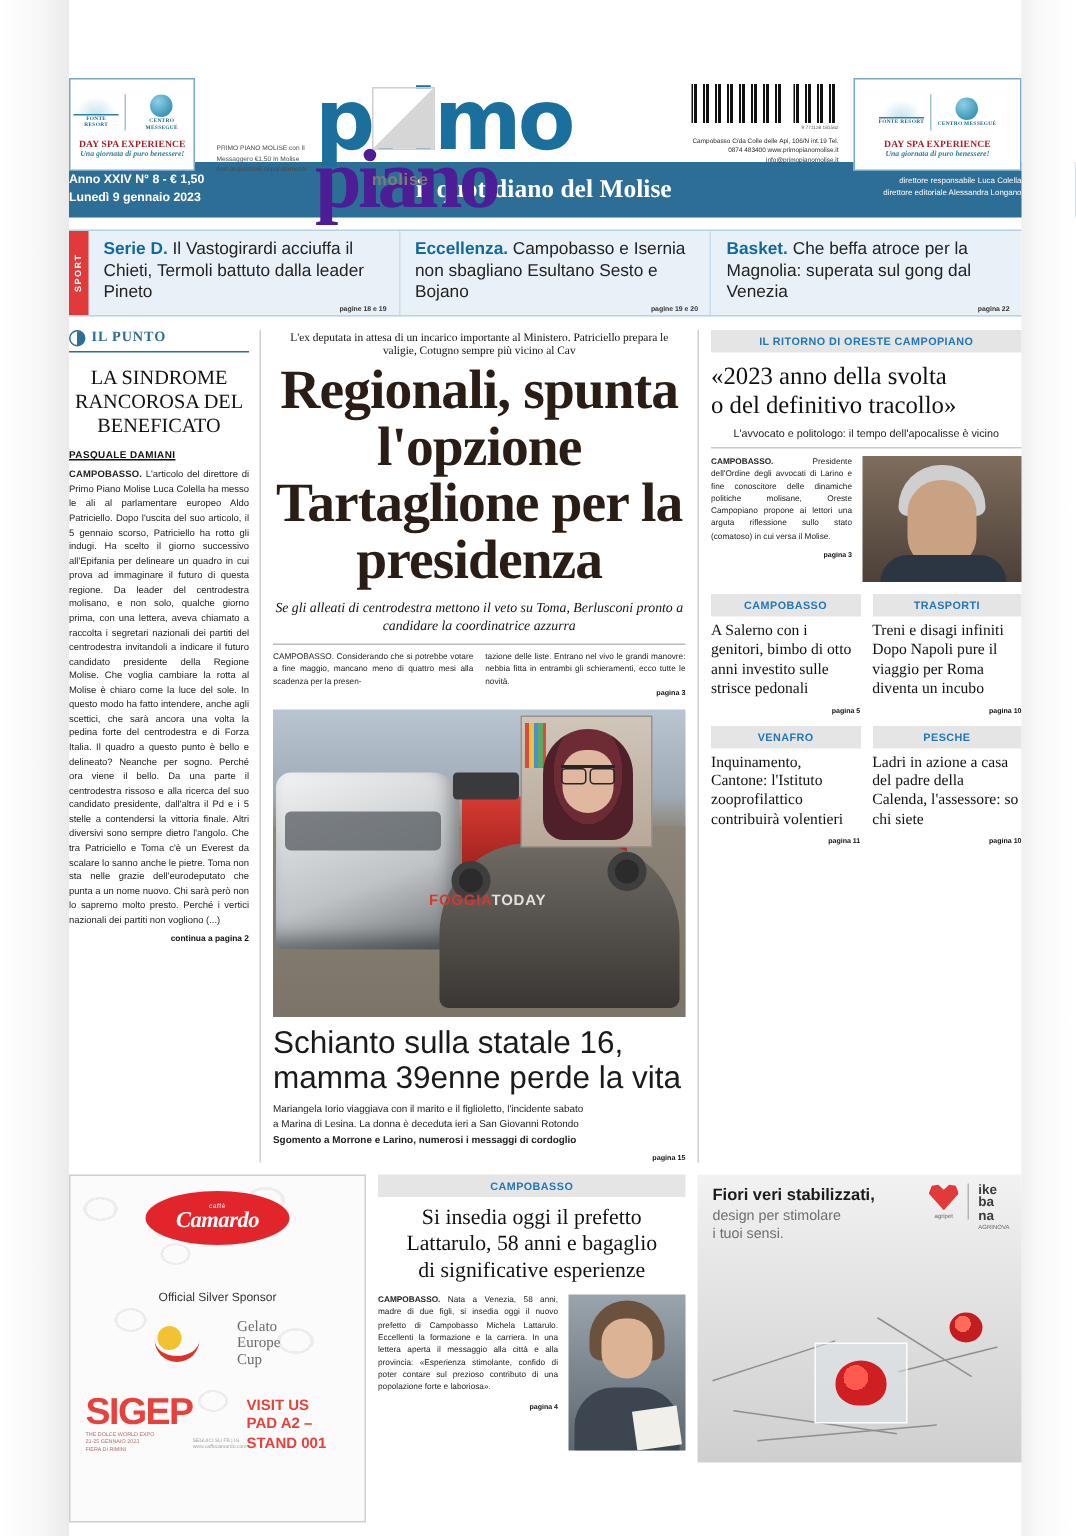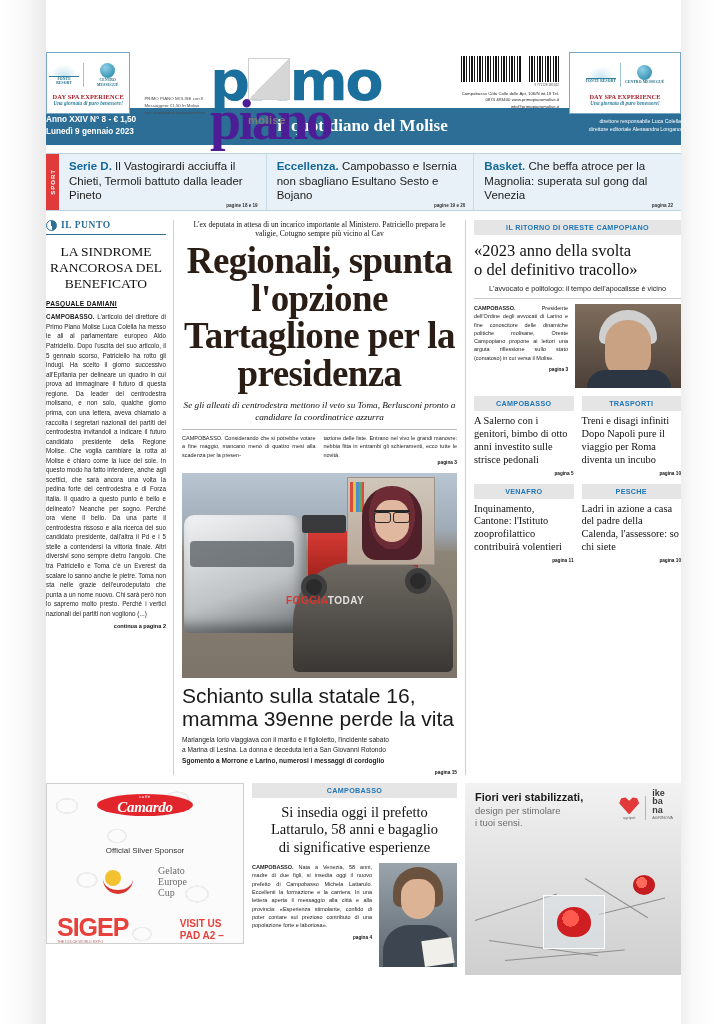--- a/index.html
+++ b/index.html
@@ -168,41 +168,41 @@
 
   .boxgrid { display: flex; flex-wrap: wrap; gap: 8px; margin-top: 8px; }
   .nbox { width: calc(50% - 4px); }
   .nbox-title { font-family: "Liberation Serif", serif; font-size: 10.4px; line-height: 1.24;
     color: #111; margin-top: 4px; }
   .nbox-pg { font-size: 4.7px; font-weight: bold; text-align: right; color: #111; margin-top: 4px; }
 
   
   .bottom-grid { display: flex; margin: 8px 36px 0 46px; }
   .ad-sigep { width: 198px; border: 1px solid #cfcfcf; background: #fbfbfb; position: relative;
-    height: 161px; overflow: hidden; display: flex; flex-direction: column; align-items: center; padding-top: 10px; }
+    height: 232px; overflow: hidden; display: flex; flex-direction: column; align-items: center; padding-top: 10px; }
   .ad-pattern { position:absolute; inset:0;
     background-image: radial-gradient(ellipse 16px 11px at 20px 22px, transparent 58%, #ededed 58% 72%, transparent 72%),
                       radial-gradient(ellipse 14px 10px at 70px 52px, transparent 58%, #ededed 58% 72%, transparent 72%),
                       radial-gradient(ellipse 18px 12px at 130px 16px, transparent 58%, #ededed 58% 72%, transparent 72%),
                       radial-gradient(ellipse 15px 11px at 40px 96px, transparent 58%, #ededed 58% 72%, transparent 72%),
                       radial-gradient(ellipse 17px 12px at 150px 110px, transparent 58%, #ededed 58% 72%, transparent 72%),
                       radial-gradient(ellipse 14px 10px at 95px 150px, transparent 58%, #ededed 58% 72%, transparent 72%); }
   .camardo-badge { position: relative; width: 96px; height: 36px; background: #e2242b; border-radius: 50%;
     display: flex; flex-direction: column; align-items: center; justify-content: center; color: #fff; }
   .camardo-small { font-size: 4.4px; letter-spacing: .4px; }
   .camardo-big { font-family: "Liberation Serif", serif; font-style: italic; font-weight: bold; font-size: 15px; letter-spacing: -.3px; }
   .silver-sponsor { position: relative; font-size: 8px; color: #333; margin-top: 30px; }
   .gelato-cup { position: relative; display: flex; align-items: center; gap: 21px; margin-top: 10px; }
   .gc-mark { width: 34px; height: 30px; position: relative; }
   .gc-mark:before { content:""; position:absolute; left:2px; top:4px; width:16px; height:16px;
     background:#f2c230; border-radius:50%; }
   .gc-mark:after { content:""; position:absolute; left:0; bottom:2px; width:30px; height:12px;
     border-bottom: 4px solid #d8352c; border-radius: 0 0 16px 16px; }
   .gc-text { font-family: "Liberation Serif", serif; font-size: 10px; line-height: 1.1; color: #6b6b6b; }
-  .sigep-row { position: relative; display: flex; align-items: flex-end; justify-content: space-between;
+  .sigep-row { position: relative; display: flex; align-items: flex-end; justify-content: flex-start;
     width: 100%; padding: 0 10px; margin-top: 18px; }
   .sigep-logo { font-size: 25px; font-weight: bold; color: #e8413c; letter-spacing: -1px; line-height: .9; }
   .sigep-sub { font-size: 3.6px; color: #b46a6a; line-height: 1.35; margin-top: 2px; }
   .sigep-url { font-size: 3.4px; color: #a0a0a0; margin-bottom: 3px; }
   .visit-us { font-size: 10px; font-weight: bold; color: #e8413c; line-height: 1.22; text-align: left; }
 
   .bottom-mid { flex: 1; padding: 0 8px; }
   .pref-title { font-family: "Liberation Serif", serif; font-size: 14.5px; line-height: 1.22;
     text-align: center; color: #111; margin: 6px 0 6px; }
   .pref-flex { display: flex; gap: 7px; }
@@ -210,21 +210,21 @@
   .pref-photo { width: 78px; height: 104px; background: linear-gradient(#9aa4ad, #5d6770); position: relative; overflow: hidden; }
   .pf-hair { position:absolute; left:14px; top:4px; width:50px; height:40px; background:#6b523f; border-radius:26px 26px 8px 8px; }
   .pf-face { position:absolute; left:22px; top:16px; width:34px; height:40px; background:#dcb395; border-radius:16px 16px 18px 18px; }
   .pf-body { position:absolute; left:4px; bottom:0; width:70px; height:42px; background:#3c4550; border-radius:26px 26px 0 0; }
   .pf-paper { position:absolute; right:4px; bottom:2px; width:30px; height:26px; background:#f0efe9; transform: rotate(-8deg); }
 
   .ad-fiori { width: 216px; height: 192px; position: relative; overflow: hidden;
     background: linear-gradient(#f2f2f2 0%, #e3e3e3 40%, #cfcfcf 100%); }
   .fiori-head { position: absolute; left: 10px; top: 8px; font-size: 11px; font-weight: bold; color: #1a1a1a; }
   .fiori-sub { position: absolute; left: 10px; top: 22px; font-size: 9.5px; color: #6e6e6e; line-height: 1.3; }
-  .fiori-logos { position: absolute; right: 8px; top: 6px; display: flex; align-items: flex-end; gap: 6px; }
+  .fiori-logos { position: absolute; right: 8px; top: 6px; display: flex; align-items: flex-start; gap: 6px; }
   .agripet { display:flex; flex-direction:column; align-items:center; }
   .agripet-mark { width: 20px; height: 18px; background: #e23a3a;
     clip-path: polygon(50% 100%, 0 38%, 10% 10%, 32% 6%, 50% 24%, 68% 6%, 90% 10%, 100% 38%); }
   .agripet-txt { font-size: 4px; color: #666; margin-top: 1px; }
   .vsep { width: 1px; height: 24px; background: #b5b5b5; }
   .ikebana { font-size: 9px; font-weight: bold; color: #3c3c3c; line-height: .95; }
   .fiori-scene { position: absolute; left: 0; right: 0; bottom: 0; height: 140px; }
   .glass-box { position: absolute; left: 78px; bottom: 26px; width: 62px; height: 54px;
     background: rgba(220,228,233,.55); border: 1px solid rgba(255,255,255,.9); }
   .rose { position: absolute; left: 92px; bottom: 38px; width: 34px; height: 30px;

